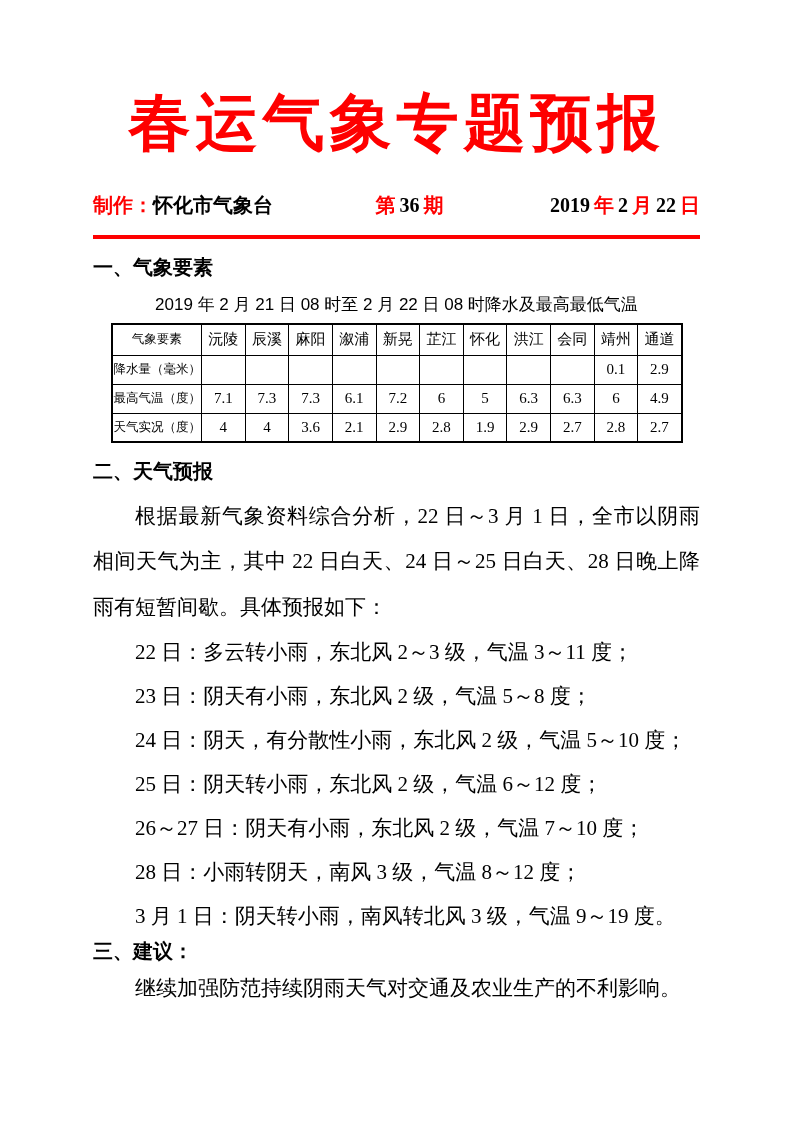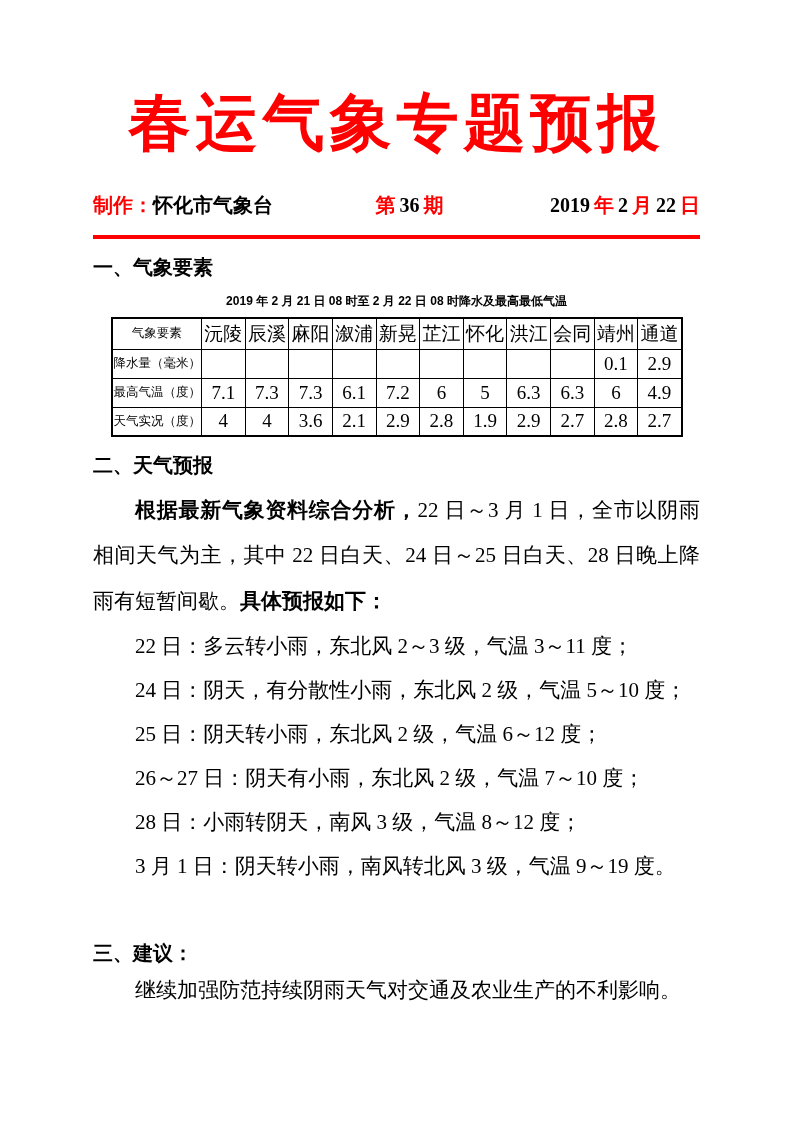--- a/index.html
+++ b/index.html
@@ -44,61 +44,60 @@
   .content { margin: 0 93px; }
   .sec-heading {
     margin-top: 15px;
     font-size: 20px;
     font-weight: bold;
     font-family: "Liberation Sans", "DejaVu Sans", sans-serif;
   }
   .table-caption {
     margin-top: 12px;
     text-align: center;
-    font-size: 12px;
-    font-weight: bold;
+    font-size: 17px;
+    font-weight: normal;
     font-family: "Liberation Sans", "DejaVu Sans", sans-serif;
     white-space: nowrap;
   }
   table.obs {
     border-collapse: collapse;
     table-layout: fixed;
     width: 572px;
     margin: 7px auto 0 auto;
     border: 2px solid #000;
   }
   table.obs td {
     border: 1px solid #000;
     text-align: center;
     vertical-align: middle;
-    font-size: 19px;
+    font-size: 15px;
     height: 29px;
     padding: 0 1px;
     overflow: hidden;
     white-space: nowrap;
     font-family: "Liberation Serif", "DejaVu Serif", serif;
   }
   table.obs tr.head td { height: 31px; }
   table.obs td.rowlabel { width: 90px; font-size: 12.5px; text-align: center; }
   .intro {
     margin-top: 8px;
     font-size: 21px;
     line-height: 45px;
     text-indent: 2em;
     text-align: justify;
   }
-  .intro .b { font-weight: bold; font-family: "Liberation Sans", "DejaVu Sans", sans-serif; }
+  .intro .b { font-weight: normal; font-family: "Liberation Sans", "DejaVu Sans", sans-serif; }
   .forecast-line {
     font-size: 21px;
     line-height: 44px;
     text-indent: 2em;
     white-space: nowrap;
   }
   .suggest-heading {
-    margin-top: 52px;
     font-size: 20px;
     font-weight: bold;
     font-family: "Liberation Sans", "DejaVu Sans", sans-serif;
   }
   .suggest-text {
     margin-top: 3px;
     font-size: 21px;
     line-height: 40px;
     text-indent: 2em;
   }
@@ -189,20 +188,21 @@
           <td>2.7</td>
         </tr>
       </tbody>
     </table>
 
     <h2 class="sec-heading">二、天气预报</h2>
 
     <p class="intro"><span class="b">根据最新气象资料综合分析，</span><span>22 日～3 月 1 日，全市以阴雨相间天气为主，其中 22 日白天、24 日～25 日白天、28 日晚上降雨有短暂间歇。</span><span class="b">具体预报如下：</span></p>
 
     <p class="forecast-line">22 日：多云转小雨，东北风 2～3 级，气温 3～11 度；</p>
+    <p class="forecast-line">23 日：阴天有小雨，东北风 2 级，气温 5～8 度；</p>
     <p class="forecast-line">24 日：阴天，有分散性小雨，东北风 2 级，气温 5～10 度；</p>
     <p class="forecast-line">25 日：阴天转小雨，东北风 2 级，气温 6～12 度；</p>
     <p class="forecast-line">26～27 日：阴天有小雨，东北风 2 级，气温 7～10 度；</p>
     <p class="forecast-line">28 日：小雨转阴天，南风 3 级，气温 8～12 度；</p>
     <p class="forecast-line">3 月 1 日：阴天转小雨，南风转北风 3 级，气温 9～19 度。</p>
 
     <h2 class="suggest-heading">三、建议：</h2>
 
     <p class="suggest-text">继续加强防范持续阴雨天气对交通及农业生产的不利影响。</p>
 

